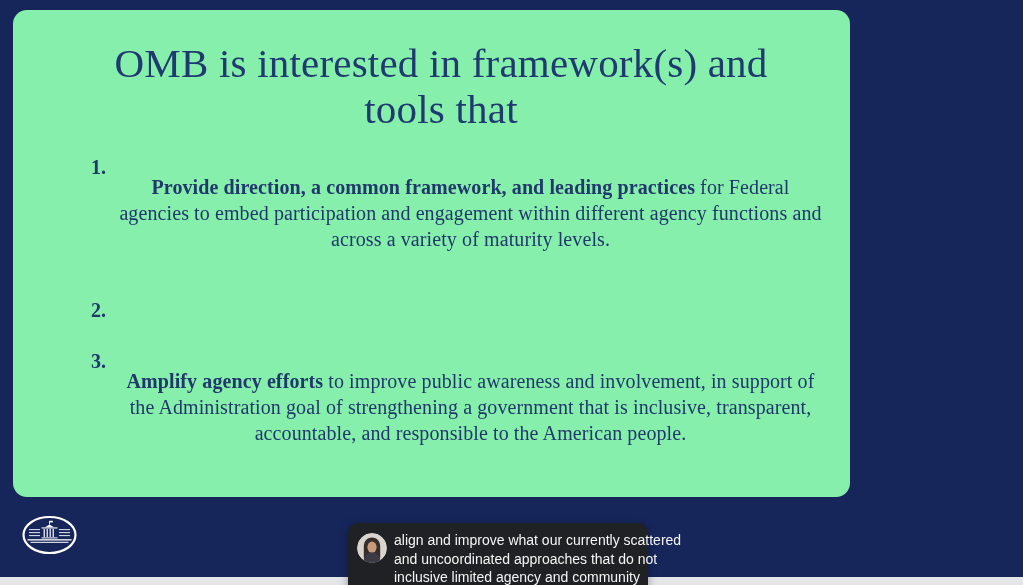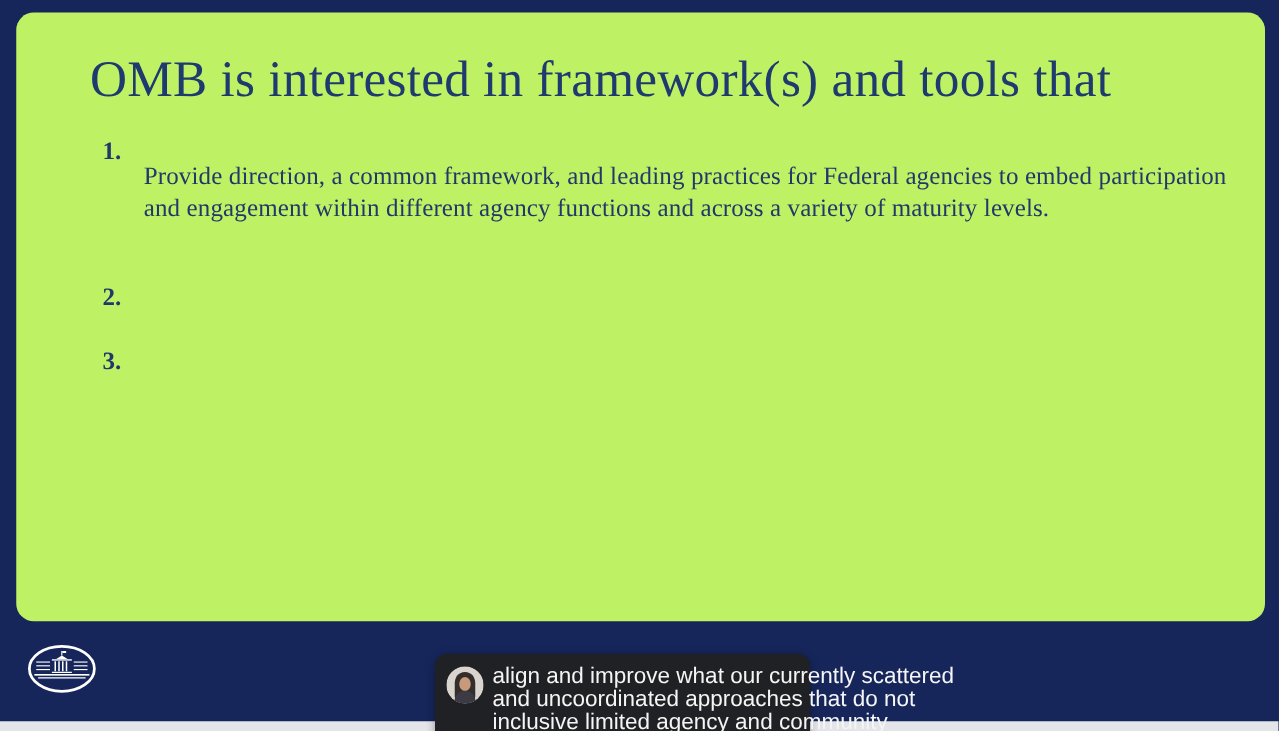--- a/index.html
+++ b/index.html
@@ -8,24 +8,25 @@
     width: 1023px;
     height: 585px;
     background: #16265b;
     overflow: hidden;
     font-family: "Liberation Serif", serif;
   }
   
   .slide {
     position: absolute;
     left: 13px; top: 10px;
-    width: 999px; height: 487px;
-    background: #bef264;
+    width: 837px; height: 487px;
+    background: #86efac;
     border-radius: 14px;
     overflow: hidden;
+    text-align: center;
   }
   .slide-title {
     margin: 30px 40px 0 59px;
     color: #1e3a6e;
     font-size: 41px;
     line-height: 46px;
     font-weight: 400;
     letter-spacing: 0.2px;
   }
   .slide-title .tline { display: block; }
@@ -38,21 +39,21 @@
   }
   .point {
     display: flex;
     margin-bottom: 25px;
   }
   .point .num {
     flex: 0 0 33px;
     font-weight: 700;
   }
   .point .ptext { flex: 1; max-width: 893px; }
-  .point .lead { font-weight: 400; }
+  .point .lead { font-weight: 700; }
   
   .edge-strip {
     position: absolute;
     left: 0; bottom: 0;
     width: 100%; height: 8px;
     background: #e4e5e9;
     z-index: 2;
   }
   .logo {
     position: absolute;
@@ -76,24 +77,23 @@
     width: 30px; height: 30px;
     border-radius: 50%;
     overflow: hidden;
   }
   .caption-lines {
     position: absolute;
     left: 46px; top: 8px;
     right: 6px;
     color: #f5f5f5;
     font-family: "Liberation Sans", sans-serif;
-    font-size: 18px;
+    font-size: 14px;
     line-height: 18.5px;
     font-weight: 400;
-    text-align: right;
   }
   .caption-lines .cline { display: block; white-space: nowrap; }
 </style>
 </head>
 <body>
 
 <div class="screen">
 
   <div class="slide">
     <h1 class="slide-title">
@@ -106,20 +106,21 @@
         <span class="num">1.</span>
         <p class="ptext"><span class="lead">Provide direction, a common framework, and leading practices</span><span> for Federal agencies to embed participation and engagement within different agency functions and across a variety of maturity levels.</span></p>
       </div>
 
       <div class="point">
         <span class="num">2.</span>
       </div>
 
       <div class="point">
         <span class="num">3.</span>
+        <p class="ptext"><span class="lead">Amplify agency efforts</span><span> to improve public awareness and involvement, in support of the Administration goal of strengthening a government that is inclusive, transparent, accountable, and responsible to the American people.</span></p>
       </div>
 
     </div>
   </div>
 
   <div class="logo">
     <svg width="57" height="40" viewBox="0 0 57 40" xmlns="http://www.w3.org/2000/svg">
       <ellipse cx="28.5" cy="20" rx="26" ry="18" fill="none" stroke="#ffffff" stroke-width="2.2"></ellipse>
       <g fill="#ffffff">
         <rect x="28" y="5.8" width="0.9" height="3.6"></rect>

